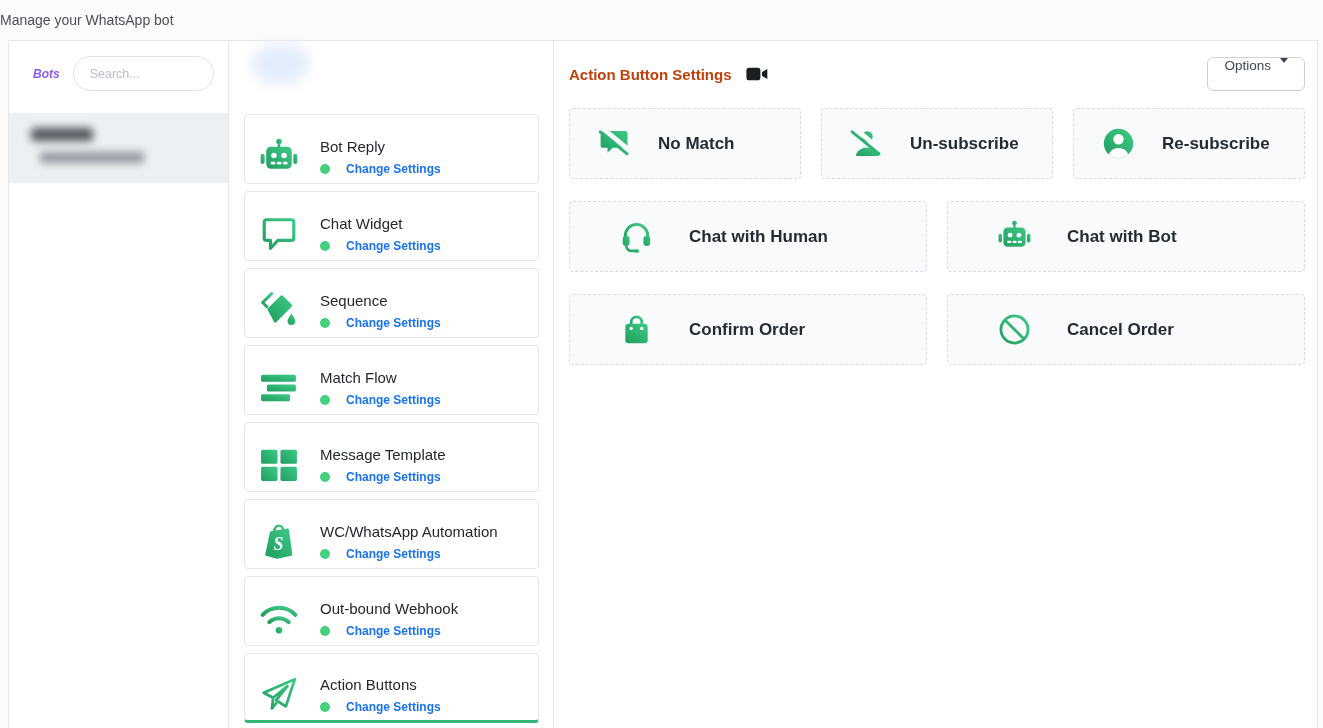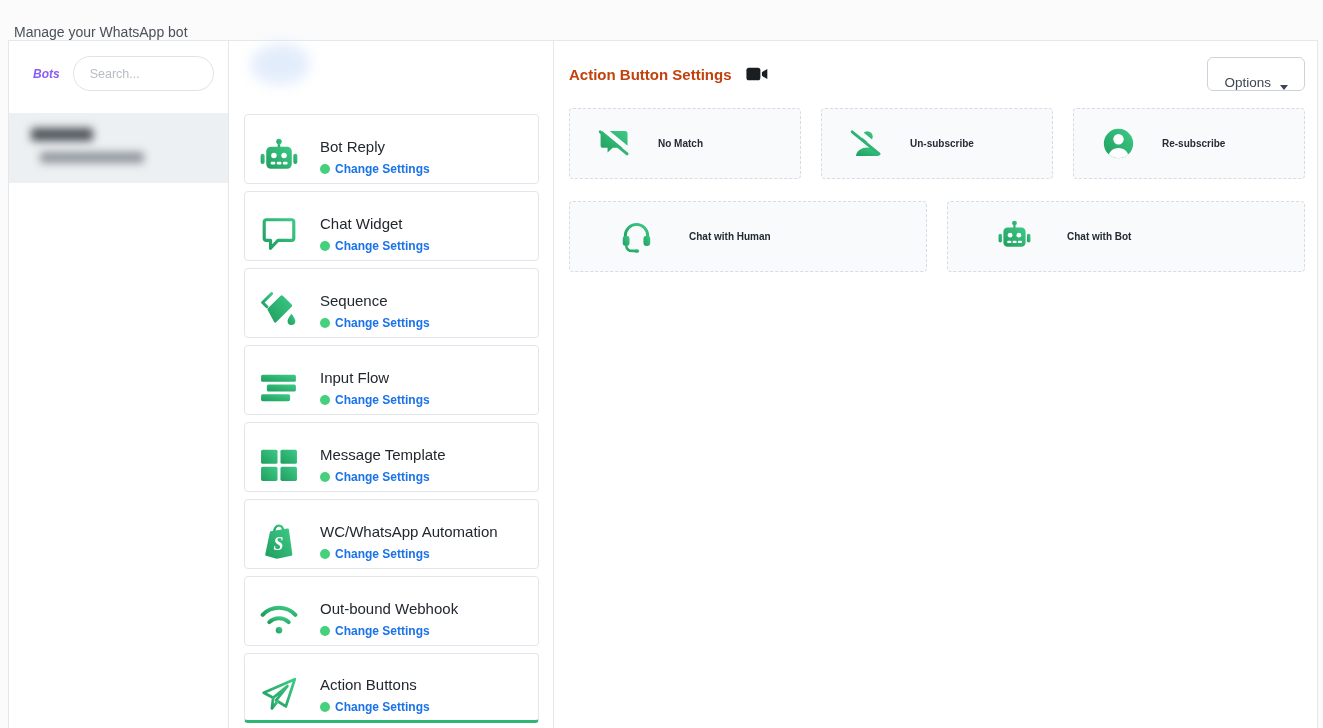--- a/index.html
+++ b/index.html
@@ -1,20 +1,20 @@
 <!DOCTYPE html>
 <html><head>
 <meta charset="utf-8">
 <style>
   * { margin:0; padding:0; box-sizing:border-box; }
   html,body { width:1323px; height:728px; overflow:hidden; }
   body { font-family:"Liberation Sans", sans-serif; background:#fbfbfc; color:#212529; }
 
   
-  .topbar { height:40px; display:flex; align-items:flex-end; padding-left:14px; }
+  .topbar { height:40px; display:flex; align-items:center; }
   .topbar-title { font-size:14px; color:#4b5158; }
 
   
   .wrapper { margin-left:8px; width:1310px; height:688px; background:#fff;
              border:1px solid #e4e7eb; border-bottom:none; display:flex; }
 
   
   .sidebar { width:220px; border-right:1px solid #e4e7eb; flex-shrink:0; }
   .sidebar-header { display:flex; align-items:center; gap:13px; padding:15px 14px 22px 24px; }
   .sidebar-heading { font-size:12px; font-weight:bold; color:#8b5cf6;font-style:italic; }
@@ -32,43 +32,43 @@
               padding:73px 14px 0 15px; position:relative; }
   .blob { position:absolute; top:3px; left:22px; width:58px; height:40px;
           background:#e2ecfb; border-radius:55% 45% 50% 50%; filter:blur(7px); }
   .feature-card { height:70px; margin-bottom:7px; border:1px solid #e3e6ea; border-radius:4px;
                   display:flex; align-items:center; padding:16px 10px 0 14px; background:#fff; cursor:pointer; }
   .feature-card.active { border-bottom:3px solid #2fb576; }
   .feature-icon { width:40px; height:40px; margin-right:21px; flex-shrink:0;
                   display:flex; align-items:center; justify-content:center; }
   .feature-icon svg { width:38px; height:38px; }
   .feature-title { font-size:15px; color:#23282e; line-height:1; margin-bottom:8px; }
-  .link-row { display:flex; align-items:center; gap:5px; }
+  .link-row { display:flex; align-items:center; gap:16px; }
   .dot { width:10px; height:10px; border-radius:50%; background:#45d07e; }
   .change-link { font-size:12px; font-weight:bold; color:#1a73e8; text-decoration:none; cursor:pointer; }
 
   
   .panel { flex:1; padding:16px 15px 0 15px; }
   .panel-header { display:flex; align-items:center; height:34px; margin-bottom:17px; }
   .panel-title { font-size:15px; font-weight:600; color:#c2410c; }
   .video-icon { margin-left:15px; display:flex; align-items:center; cursor:pointer; }
-  .options-btn { margin-left:auto; display:flex; align-items:flex-end; gap:9px; height:34px;
+  .options-btn { margin-left:auto; display:flex; align-items:flex-start; gap:9px; height:34px;
                  padding:0 16px; background:#fff; border:1px solid #ccd2da; border-radius:6px;
                  color:#3e4653; font-size:13.5px; font-family:"Liberation Sans",sans-serif; cursor:pointer; }
   .caret-down { width:0; height:0; border-left:4px solid transparent;
                 border-right:4px solid transparent; border-top:5px solid #3e4653; }
 
   .action-row { display:flex; gap:20px; margin-bottom:22px; }
   .action-card { height:71px; background:#f9fafc; border:1px dashed #d6dbe4; border-radius:4px;
                  display:flex; align-items:center; cursor:pointer; }
   .action-row.cols-3 .action-card { width:232px; padding-left:28px; gap:27px; }
   .action-row.cols-2 .action-card { width:358px; padding-left:50px; gap:36px;align-items:center; }
   .action-icon { display:flex; align-items:center; justify-content:center; flex-shrink:0; }
   .action-icon svg { width:33px; height:33px; }
-  .action-label { font-size:10px; font-weight:600; color:#252b33; }
+  .action-label { font-size:17px; font-weight:600; color:#252b33; }
 </style>
 </head>
 <body>
 
 <svg width="0" height="0" style="position:absolute" aria-hidden="true">
   <defs>
     <linearGradient id="gg" x1="0" y1="1" x2="1" y2="0">
       <stop offset="0" stop-color="#1f9e5e"></stop>
         <stop offset="1" stop-color="#3ec987"></stop>
     </linearGradient>
@@ -158,21 +158,21 @@
 
     <div class="feature-card">
       <span class="feature-icon">
         <svg viewBox="0 0 36 36" fill="url(#gg)">
           <rect x="1" y="5.5" width="33" height="6.6" rx="1.5"></rect>
           <rect x="6.5" y="14.7" width="27.5" height="6.6" rx="1.5"></rect>
           <rect x="1" y="23.9" width="27.5" height="6.6" rx="1.5"></rect>
         </svg>
       </span>
       <div>
-        <div class="feature-title">Input Flow</div>
+        <div class="feature-title">Match Flow</div>
         <div class="link-row">
             <span class="dot"></span>
           <a class="change-link">Change Settings</a>
           </div>
       </div>
     </div>
 
     <div class="feature-card">
       <span class="feature-icon">
         <svg viewBox="0 0 36 36" fill="url(#gg)">
@@ -320,14 +320,36 @@
               <circle cx="22.8" cy="16.6" r="2.6" fill="#fff"></circle>
             <rect x="10.1" y="22.6" width="4.4" height="2.6" rx="1" fill="#fff"></rect>
             <rect x="15.9" y="22.6" width="4.4" height="2.6" rx="1" fill="#fff"></rect>
             <rect x="21.7" y="22.6" width="4.4" height="2.6" rx="1" fill="#fff"></rect>
           </svg>
         </span>
         <span class="action-label">Chat with Bot</span>
       </div>
     </div>
 
+    <div class="action-row cols-2">
+      <div class="action-card">
+        <span class="action-icon">
+          <svg viewBox="0 0 36 36">
+            <path d="M12.2 14 v-4 a5.8 5.8 0 0 1 11.6 0 v4" fill="none" stroke="url(#gg)" stroke-width="3"></path>
+            <rect x="5.8" y="11.8" width="24.4" height="21.2" rx="3.5" fill="url(#gg)"></rect>
+            <circle cx="12.2" cy="16.8" r="1.8" fill="#fff"></circle>
+              <circle cx="23.8" cy="16.8" r="1.8" fill="#fff"></circle>
+          </svg>
+        </span>
+        <span class="action-label">Confirm Order</span>
+      </div>
+      <div class="action-card">
+        <span class="action-icon">
+          <svg viewBox="0 0 36 36" fill="none" stroke="url(#gg)" stroke-width="3">
+            <circle cx="18" cy="18" r="14.8"></circle>
+            <line x1="7.6" y1="7.6" x2="28.4" y2="28.4"></line>
+          </svg>
+        </span>
+        <span class="action-label">Cancel Order</span>
+      </div>
+    </div>
   </section>
 </div>
 
 </body></html>

